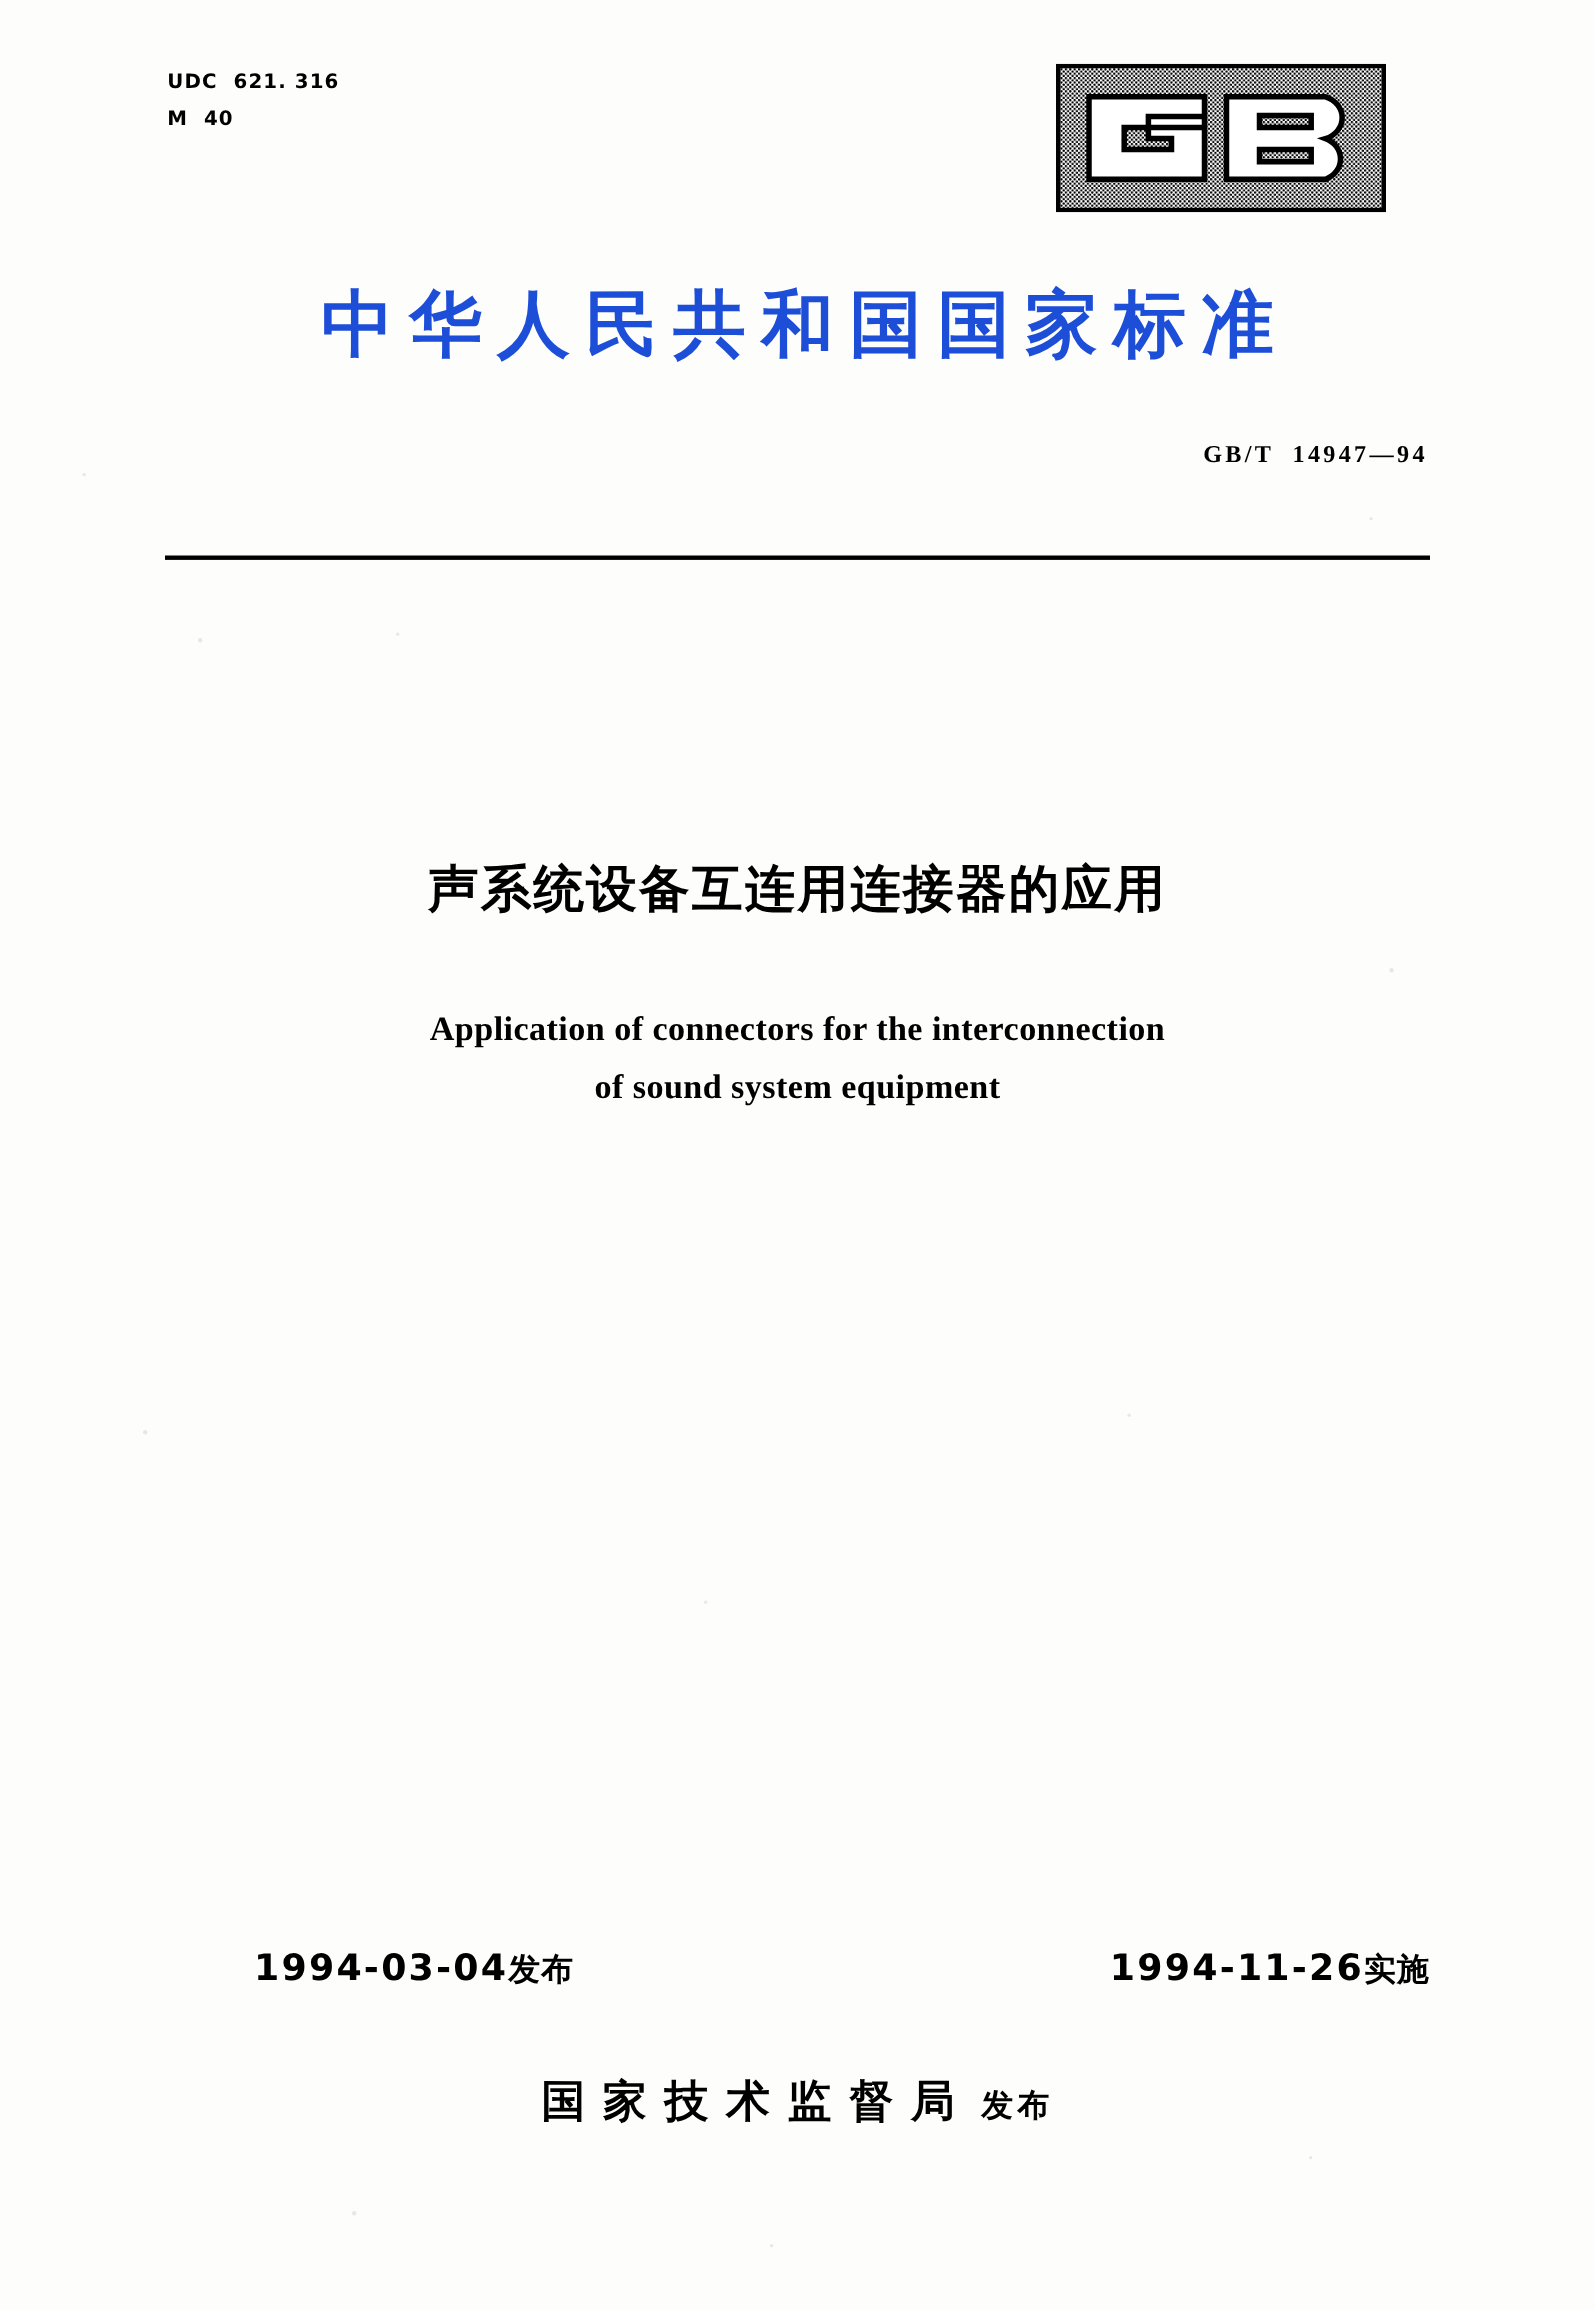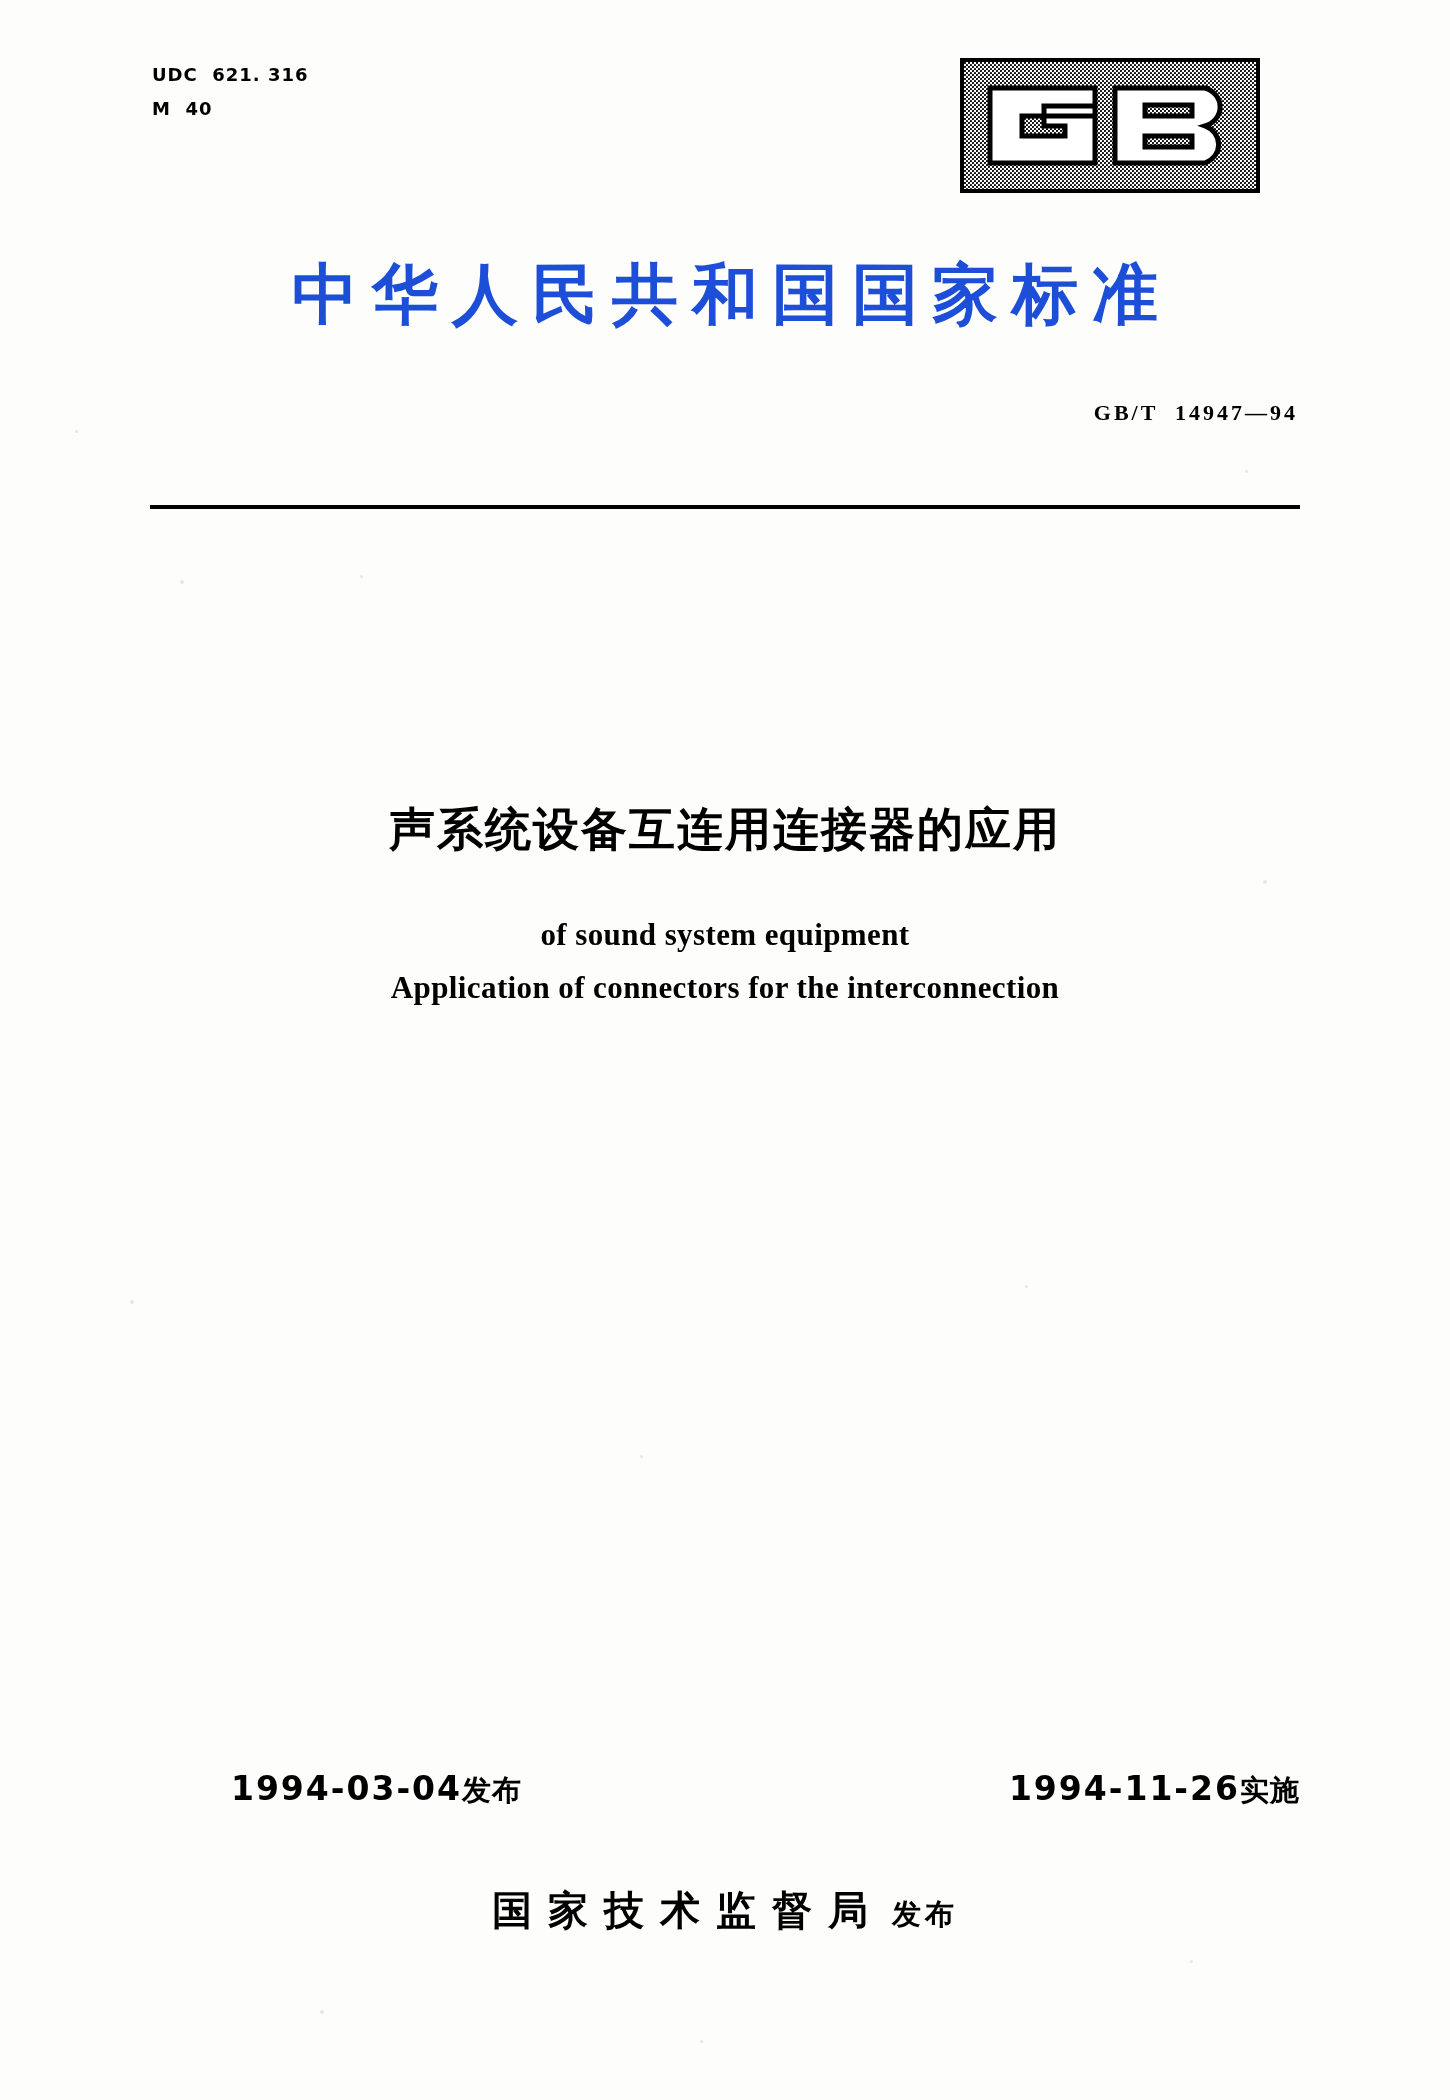--- a/index.html
+++ b/index.html
@@ -86,21 +86,20 @@
   .title-cn {
     position: absolute;
     left: 0;
     top: 778px;
     width: 1450px;
     text-align: center;
     font-family: "DejaVu Sans", sans-serif;
     font-weight: bold;
     font-size: 46px;
     letter-spacing: 2px;
-    margin-top: 21px;
   }
   .title-en {
     position: absolute;
     left: 0;
     top: 908px;
     width: 1450px;
     text-align: center;
     font-family: "Liberation Serif", serif;
     font-weight: bold;
     font-size: 31px;
@@ -205,22 +204,22 @@
 
   <div class="cn-header">中华人民共和国国家标准</div>
 
   <div class="std-number">GB/T  14947—94</div>
 
   <div class="rule-top"></div>
 
   <div class="title-cn">声系统设备互连用连接器的应用</div>
 
   <div class="title-en">
+    <span class="ln">Application of connectors for the interconnection</span>
     <span class="ln">of sound system equipment</span>
-    <span class="ln">Application of connectors for the interconnection</span>
   </div>
 
   <div class="dates">
     <div class="date-item">
       <span>1994-03-04</span><span class="cn-suffix">发布</span>
     </div>
     <div class="date-item">
       <span>1994-11-26</span><span class="cn-suffix">实施</span>
     </div>
   </div>

